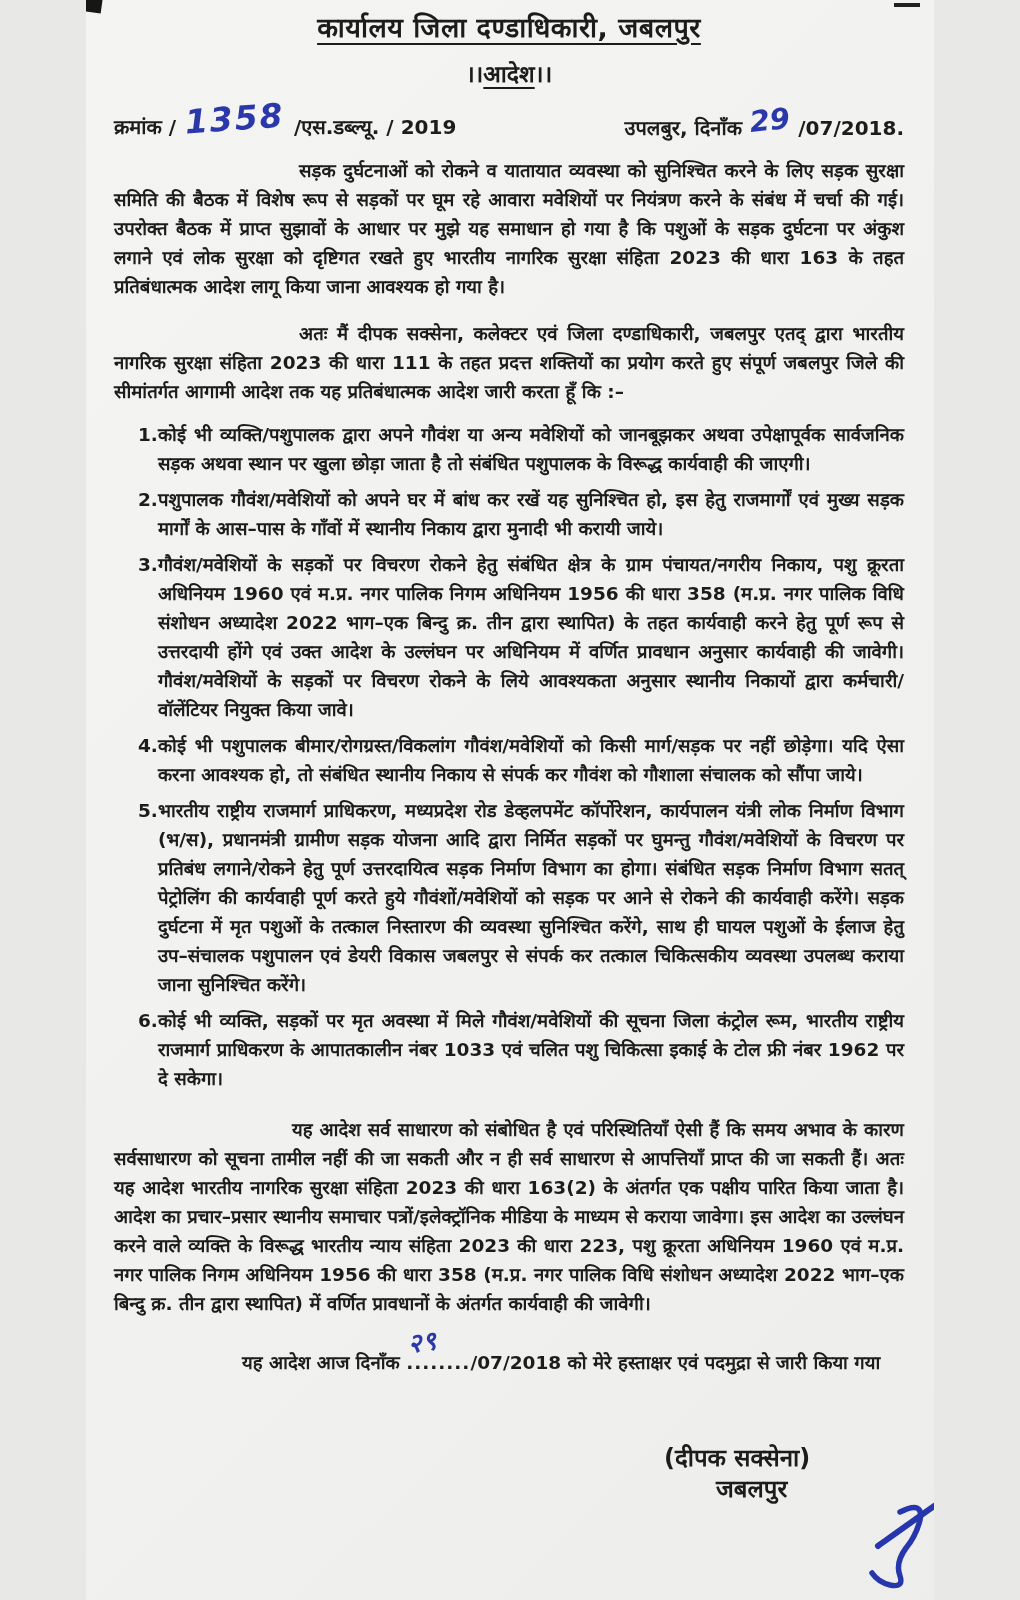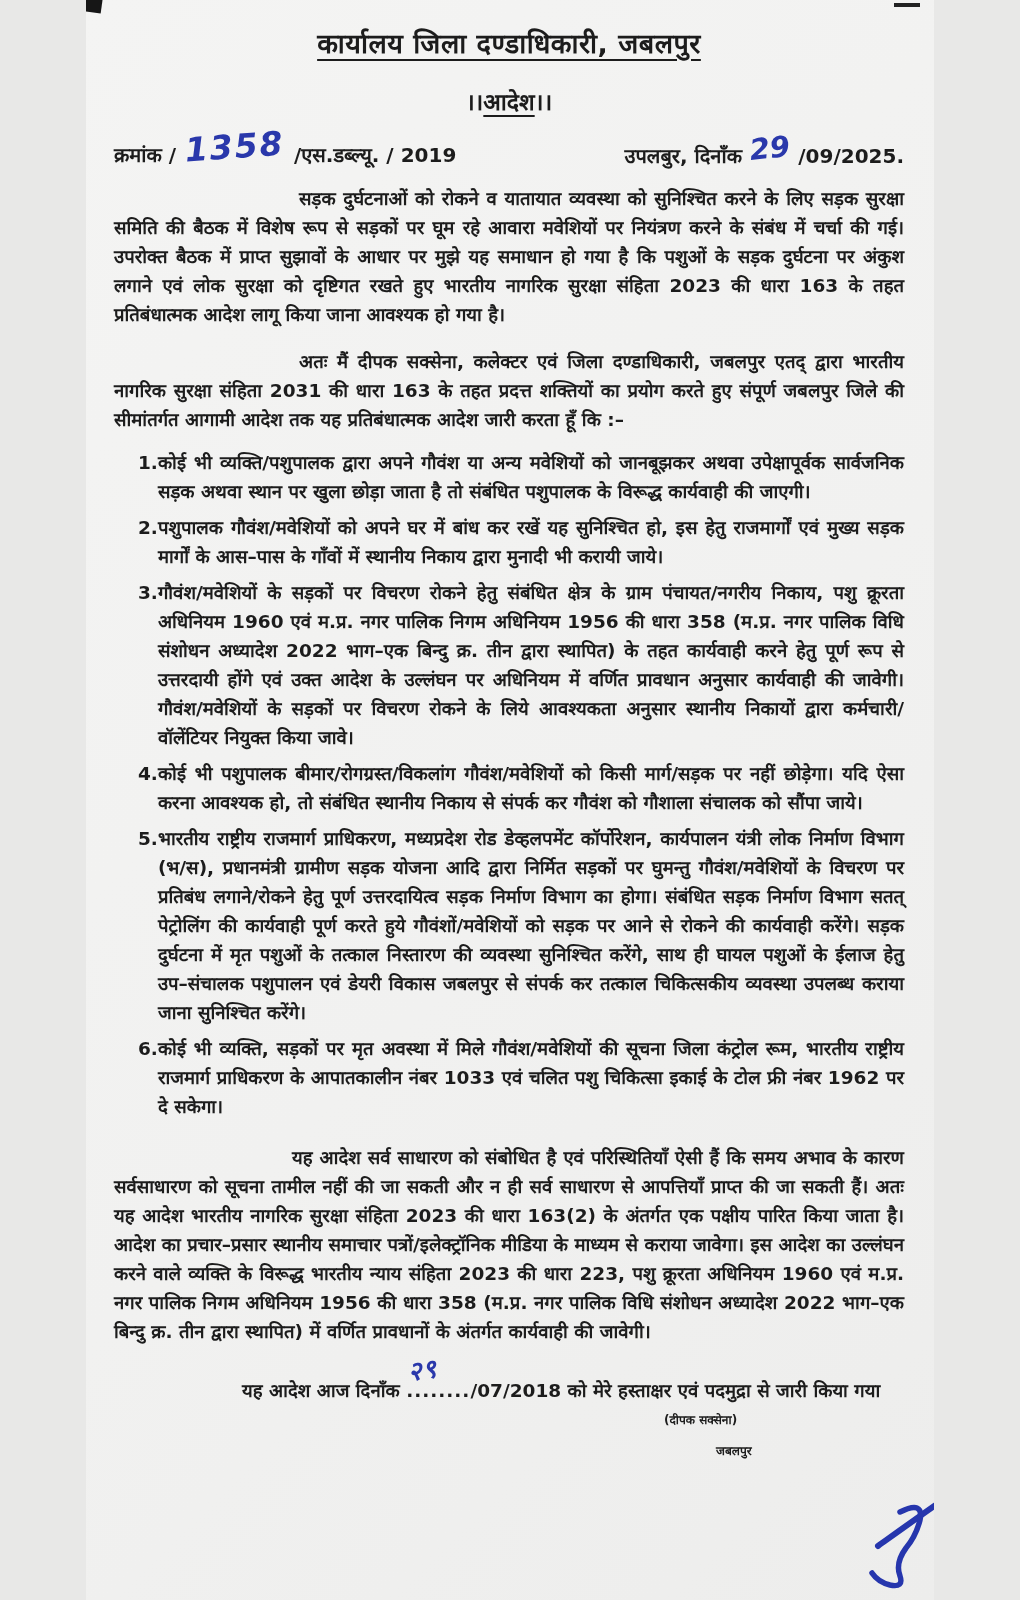--- a/index.html
+++ b/index.html
@@ -6,40 +6,40 @@
   .page{
     position:relative;
     width:848px;
     min-height:1600px;
     margin:0 auto;
     background:linear-gradient(135deg,#f4f4f3 0%,#f1f1f0 55%,#ededec 100%);
     font-family:"DejaVu Sans","Liberation Sans",sans-serif;
     color:#1c1c1c;
     overflow:hidden;
     box-sizing:border-box;
-    padding:18px 30px 20px 28px;
+    padding:2px 30px 20px 28px;
   }
   .scan-corner{
     position:absolute;top:-6px;left:-6px;width:22px;height:18px;
     background:#161616;transform:rotate(8deg);
   }
   .scan-dash{
     position:absolute;top:3px;right:14px;width:26px;height:4px;background:#222;
   }
   .doc-header{text-align:center;}
   .office-title{
     display:inline-block;
     font-size:27px;font-weight:700;
     text-decoration:underline;
     text-underline-offset:6px;
     letter-spacing:.5px;
     margin-top:6px;
   }
   .order-title{
-    font-size:23px;font-weight:700;margin-top:24px;text-align:center;
+    font-size:23px;font-weight:700;margin-top:12px;text-align:center;
   }
   .order-title .uword{text-decoration:underline;text-underline-offset:5px;}
   .ref-row{
     display:flex;justify-content:space-between;align-items:flex-end;
     margin-top:14px;font-size:20px;font-weight:700;
   }
   .ref-left,.ref-right{white-space:nowrap;}
   .hand{
     color:#2a38ab;
     font-style:italic;
@@ -75,23 +75,24 @@
     position:relative;
   }
   .dots{letter-spacing:1px;font-weight:700;position:relative;display:inline-block;}
   .hand-issue-date{
     position:absolute;
     top:-20px;left:2px;
     font-size:26px;
     transform:rotate(-8deg);
   }
   .signature-block{
+    margin-top:66px;
     margin-left:auto;
     width:240px;
-    font-size:12px;font-weight:700;
+    font-size:24px;font-weight:700;
     line-height:31px;
     text-align:left;
     position:relative;
     z-index:1;
   }
   .sig-place{padding-left:52px;}
   .ink-overlay{
     position:absolute;inset:0;width:1020px;height:1600px;
     pointer-events:none;z-index:2;
   }
@@ -115,29 +116,29 @@
 
   <div class="ref-row">
     <div class="ref-left">
       <span>क्रमांक /</span>
       <span class="hand hand-serial">1358</span>
       <span>/एस.डब्ल्यू. / 2019</span>
     </div>
     <div class="ref-right">
       <span>उपलबुर, दिनाँक</span>
       <span class="hand hand-date">29</span>
-      <span>/09/2025.</span>
+      <span>/07/2018.</span>
     </div>
   </div>
 
   <div class="body-text">
 
     <p class="para">सड़क दुर्घटनाओं को रोकने व यातायात व्यवस्था को सुनिश्चित करने के लिए सड़क सुरक्षा समिति की बैठक में विशेष रूप से सड़कों पर घूम रहे आवारा मवेशियों पर नियंत्रण करने के संबंध में चर्चा की गई। उपरोक्त बैठक में प्राप्त सुझावों के आधार पर मुझे यह समाधान हो गया है कि पशुओं के सड़क दुर्घटना पर अंकुश लगाने एवं लोक सुरक्षा को दृष्टिगत रखते हुए भारतीय नागरिक सुरक्षा संहिता 2023 की धारा 163 के तहत प्रतिबंधात्मक आदेश लागू किया जाना आवश्यक हो गया है।</p>
 
-    <p class="para declaration">अतः मैं दीपक सक्सेना, कलेक्टर एवं जिला दण्डाधिकारी, जबलपुर एतद् द्वारा भारतीय नागरिक सुरक्षा संहिता 2031 की धारा 163 के तहत प्रदत्त शक्तियों का प्रयोग करते हुए संपूर्ण जबलपुर जिले की सीमांतर्गत आगामी आदेश तक यह प्रतिबंधात्मक आदेश जारी करता हूँ कि :–</p>
+    <p class="para declaration">अतः मैं दीपक सक्सेना, कलेक्टर एवं जिला दण्डाधिकारी, जबलपुर एतद् द्वारा भारतीय नागरिक सुरक्षा संहिता 2023 की धारा 111 के तहत प्रदत्त शक्तियों का प्रयोग करते हुए संपूर्ण जबलपुर जिले की सीमांतर्गत आगामी आदेश तक यह प्रतिबंधात्मक आदेश जारी करता हूँ कि :–</p>
 
     <div class="order-list">
       <div class="order-item">
         <span class="order-num">1.</span>
         <div class="order-text">कोई भी व्यक्ति/पशुपालक द्वारा अपने गौवंश या अन्य मवेशियों को जानबूझकर अथवा उपेक्षापूर्वक सार्वजनिक सड़क अथवा स्थान पर खुला छोड़ा जाता है तो संबंधित पशुपालक के विरूद्ध कार्यवाही की जाएगी।</div>
       </div>
       <div class="order-item">
         <span class="order-num">2.</span>
         <div class="order-text">पशुपालक गौवंश/मवेशियों को अपने घर में बांध कर रखें यह सुनिश्चित हो, इस हेतु राजमार्गों एवं मुख्य सड़क मार्गों के आस–पास के गाँवों में स्थानीय निकाय द्वारा मुनादी भी करायी जाये।</div>
       </div>

